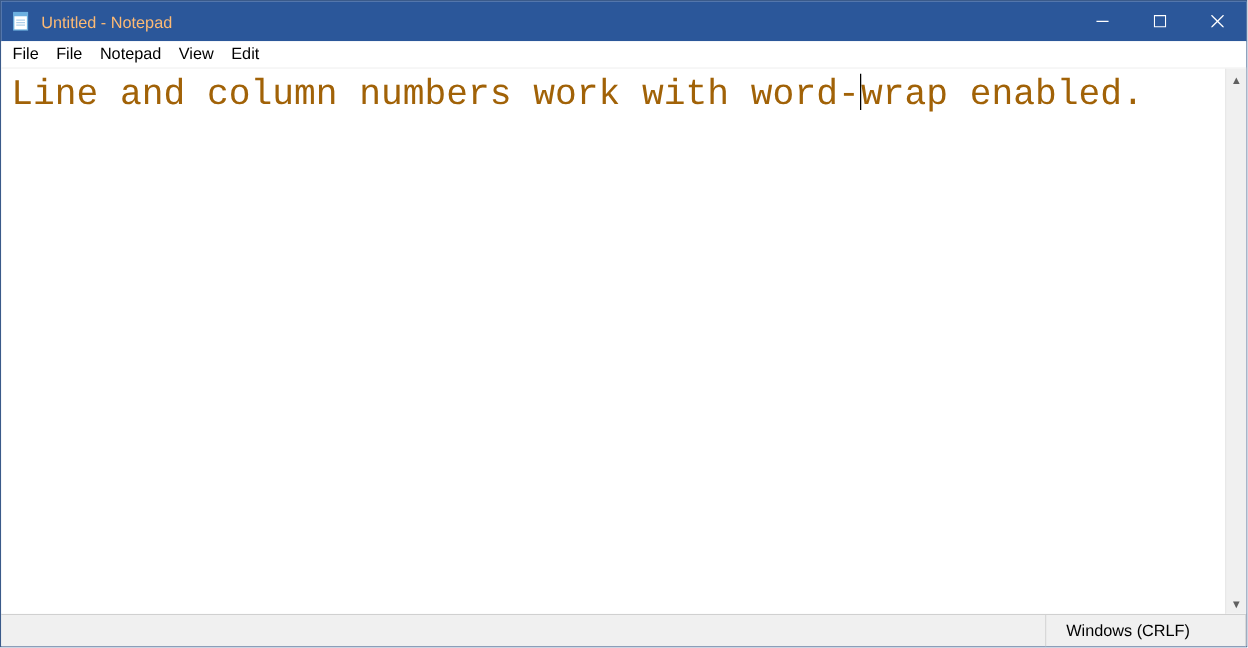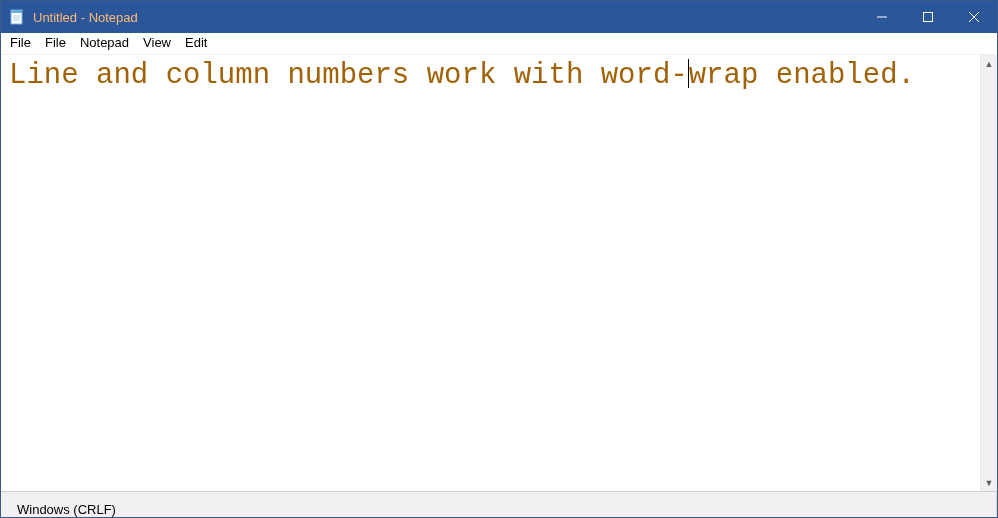--- a/index.html
+++ b/index.html
@@ -113,21 +113,20 @@
       flex: 1;
     }
     .statusbar {
       height: 26px;
       background: #f0f0f0;
       border-top: 1px solid #d0d0d0;
       display: flex;
       align-items: stretch;
       font-size: 13px;
       color: #000;
-      flex-direction: column;
     }
     .status-spacer {
       flex: 1;
       border-right: 1px solid #d8d8d8;
     }
     .status-cell {
       display: flex;
       align-items: center;
       padding: 0 16px;
       border-right: 1px solid #d8d8d8;

